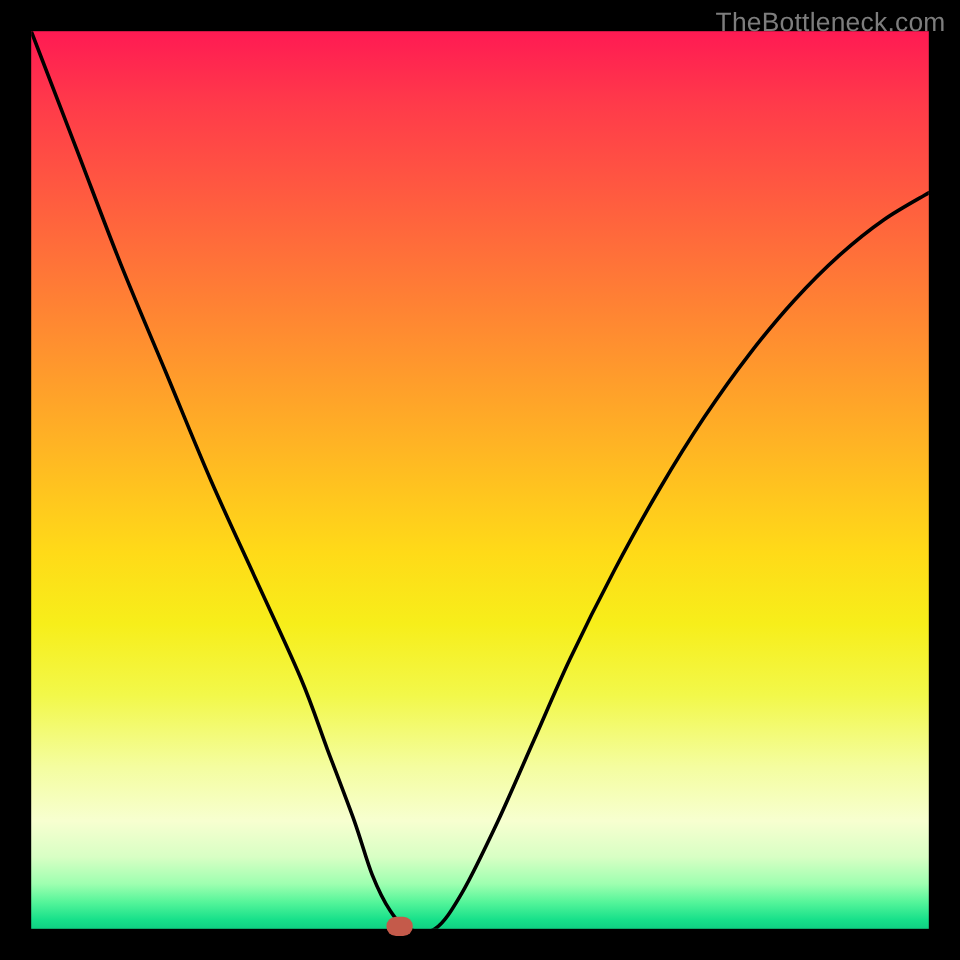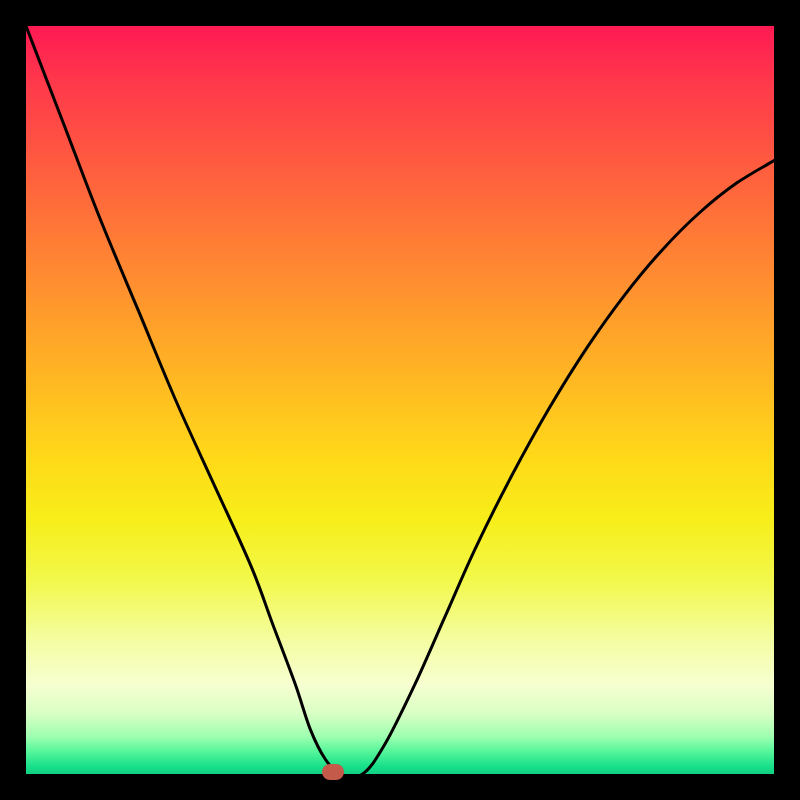--- a/index.html
+++ b/index.html
@@ -67,19 +67,20 @@
     height: 16px;
     border-radius: 8px;
     background: #c45a4a;
     z-index: 4;
   }
 </style>
 </head>
 <body>
 
 <div class="outer">
+  <div class="watermark">TheBottleneck.com</div>
   <div class="plot">
     <svg class="curve" viewBox="0 0 748 748" preserveAspectRatio="none">
       <path id="curve-path" fill="none" stroke="#000" stroke-width="3" stroke-linecap="round" stroke-linejoin="round" d="M 0.0 0.0 C 6.2 16.2, 24.9 64.8, 37.4 97.2 C 49.9 129.7, 62.3 163.3, 74.8 194.5 C 87.3 225.6, 99.7 254.3, 112.2 284.2 C 124.7 314.2, 137.1 345.3, 149.6 374.0 C 162.1 402.7, 174.5 428.9, 187.0 456.3 C 199.5 483.7, 214.4 514.9, 224.4 538.6 C 234.4 562.2, 239.4 578.5, 246.8 598.4 C 254.3 618.3, 263.0 640.8, 269.3 658.2 C 275.5 675.7, 279.3 690.7, 284.2 703.1 C 289.2 715.6, 294.2 725.6, 299.2 733.0 C 304.2 740.5, 307.9 745.5, 314.2 748.0 C 320.4 750.5, 329.1 753.0, 336.6 748.0 C 344.1 743.0, 350.3 733.0, 359.0 718.1 C 367.8 703.1, 379.0 679.4, 389.0 658.2 C 398.9 637.0, 408.9 613.4, 418.9 590.9 C 428.9 568.5, 437.6 547.3, 448.8 523.6 C 460.0 499.9, 473.7 472.5, 486.2 448.8 C 498.7 425.1, 511.1 402.7, 523.6 381.5 C 536.1 360.3, 548.5 340.3, 561.0 321.6 C 573.5 302.9, 585.9 285.5, 598.4 269.3 C 610.9 253.1, 623.3 238.1, 635.8 224.4 C 648.3 210.7, 660.7 198.2, 673.2 187.0 C 685.7 175.8, 698.1 165.8, 710.6 157.1 C 723.1 148.4, 741.8 138.4, 748.0 134.6"></path>
     </svg>
     <div class="marker" id="marker" style="left: 295.68px; top: 738px;"></div>
   </div>
 </div>
 
 </body></html>

